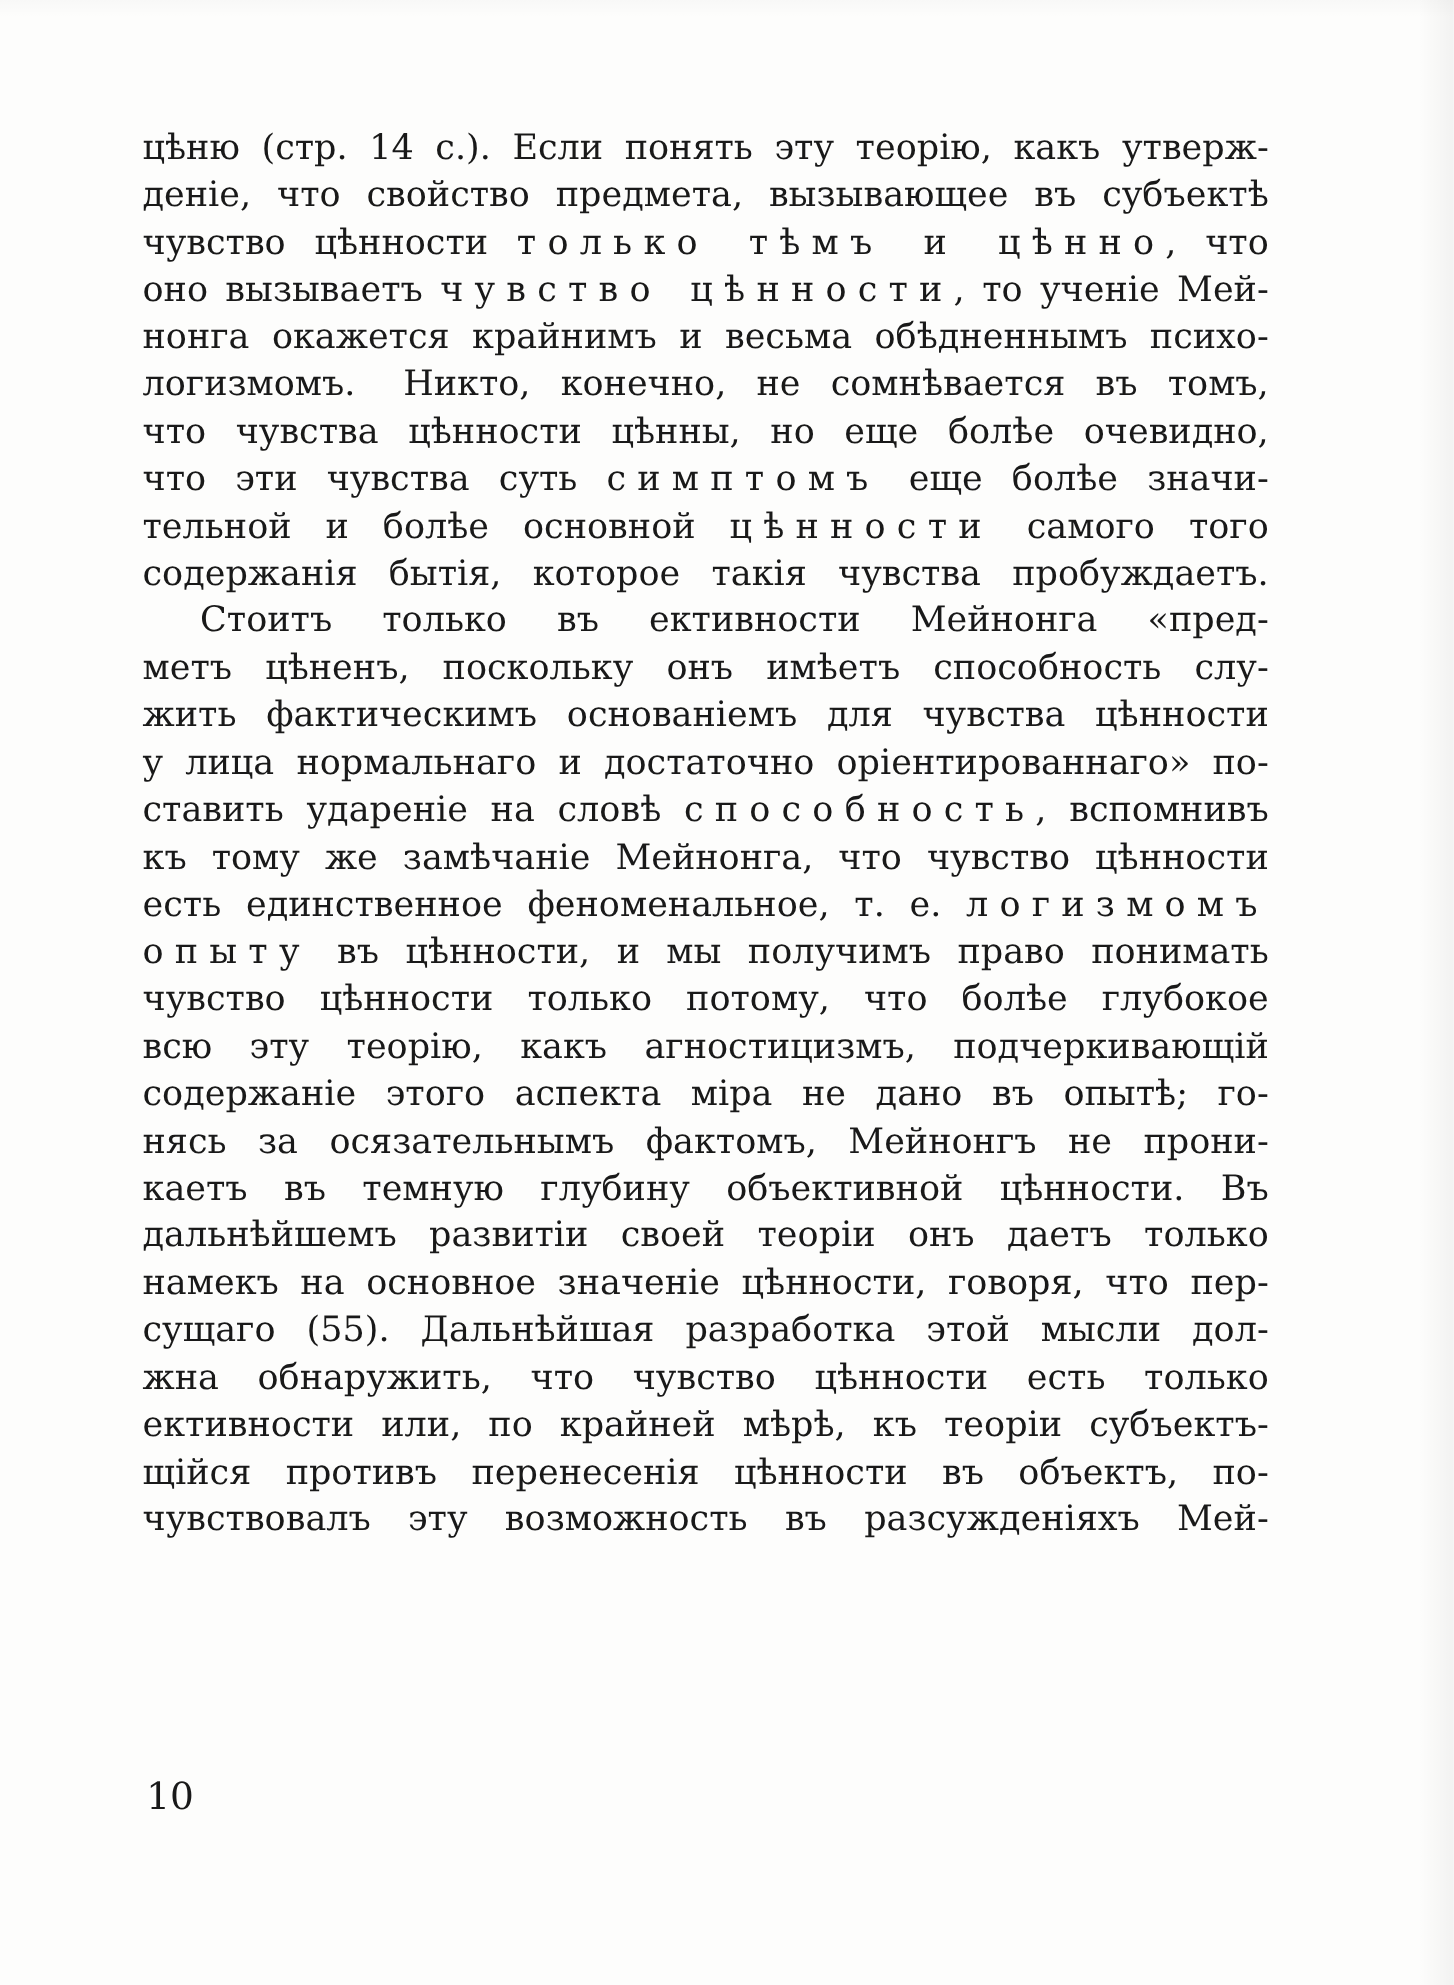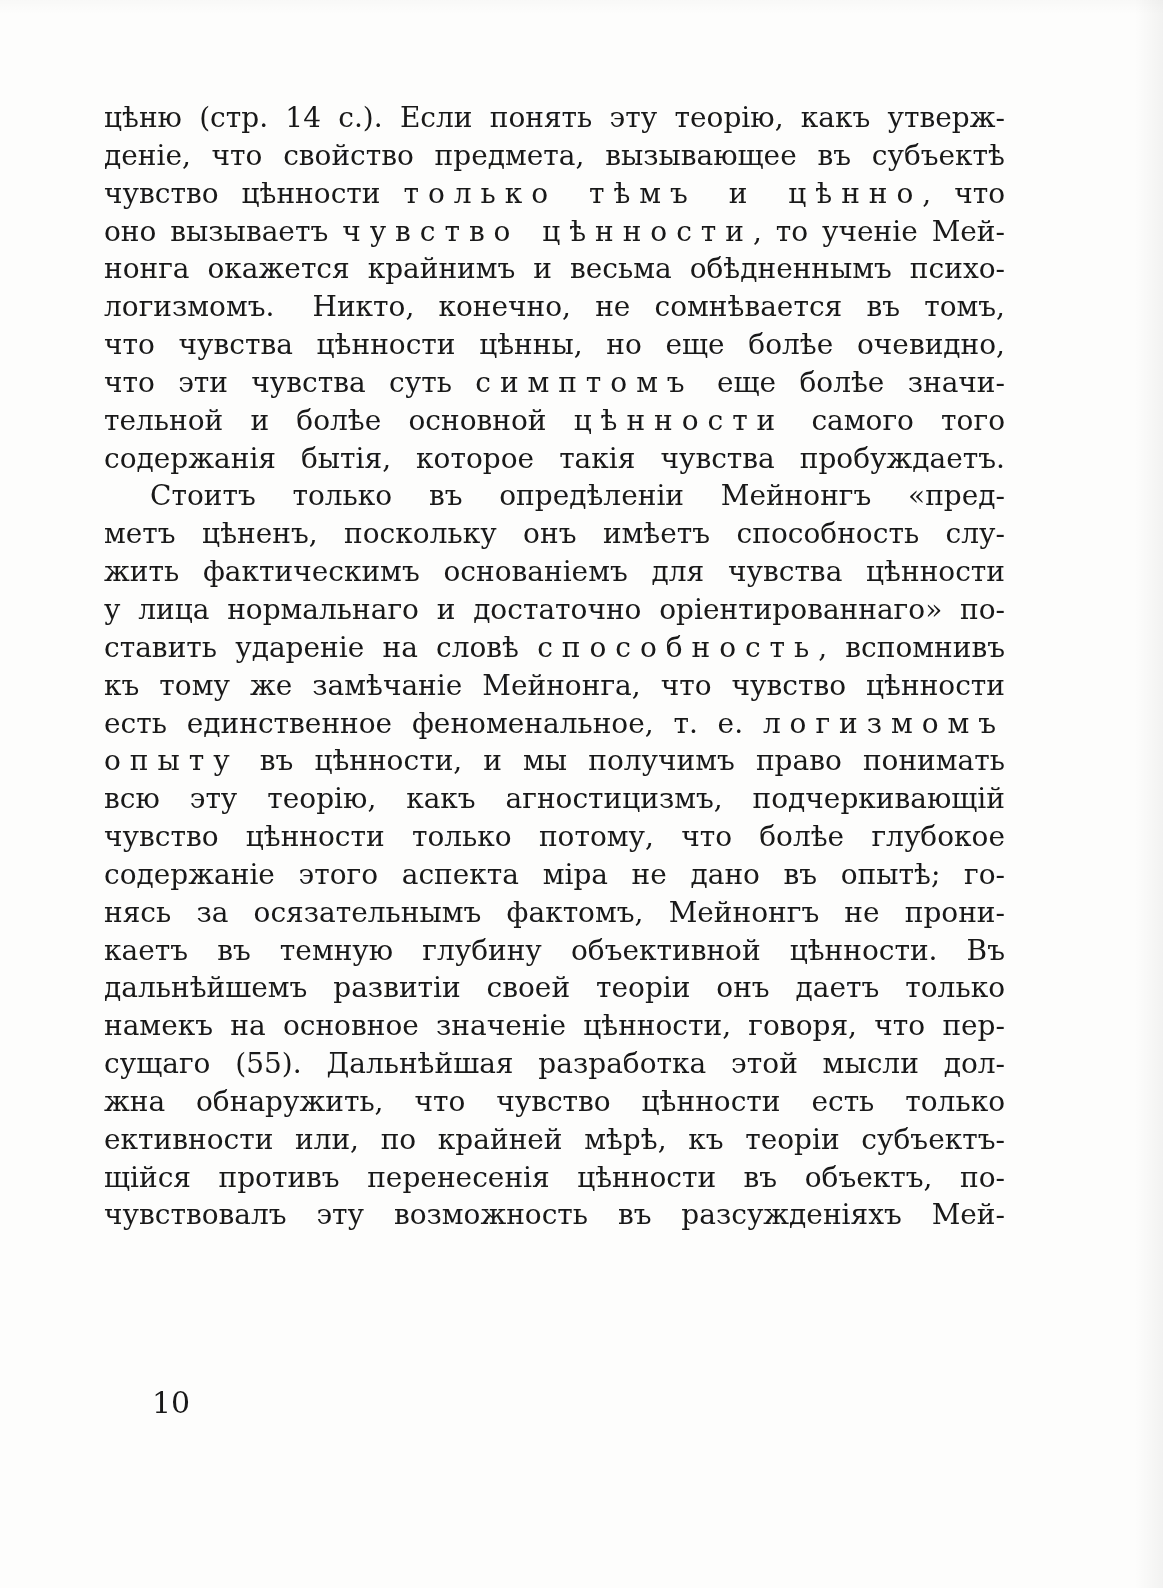--- a/index.html
+++ b/index.html
@@ -17,21 +17,21 @@
   .scan-page {
     position: absolute;
     inset: 0;
     background:
       linear-gradient(to left, rgba(0,0,0,0.045), rgba(0,0,0,0) 28px),
       linear-gradient(to bottom, rgba(0,0,0,0.02), rgba(0,0,0,0) 14px),
       var(--paper, #fdfdfc);
   }
   .text-block {
     position: absolute;
-    left: 104px;
+    left: 114px;
     top: 99px;
     width: 901px;
     color: var(--ink, #191919);
     font-size: 28px;
     line-height: 37.85px;
   }
   .line {
     white-space: nowrap;
     text-align: justify;
     text-align-last: justify;
@@ -41,52 +41,51 @@
   .line.indent {
     text-indent: 46px;
   }
   .spaced {
     letter-spacing: 0.32em;
     margin-top: 40px;
   }
   .page-number {
     position: absolute;
     left: 117px;
-    top: 1384px;
+    top: 1419px;
     color: var(--ink, #191919);
     font-size: 30px;
     line-height: 38px;
-    margin-left: 35px;
   }
 </style>
 </head>
 <body style="--paper: #fdfdfc; --ink: #191919;">
 
 <div class="scan-page">
   <div class="text-block">
       <div class="line"><span>цѣню (стр. 14 с.). Если понять эту теорію, какъ утверж-</span></div>
       <div class="line"><span>деніе, что свойство предмета, вызывающее въ субъектѣ</span></div>
       <div class="line"><span>чувство цѣнности </span><span class="spaced">только тѣмъ и цѣнно</span><span>, что</span></div>
       <div class="line"><span>оно вызываетъ </span><span class="spaced">чувство цѣнности</span><span>, то ученіе Мей-</span></div>
       <div class="line"><span>нонга окажется крайнимъ и весьма обѣдненнымъ психо-</span></div>
       <div class="line"><span>логизмомъ.  Никто, конечно, не сомнѣвается въ томъ,</span></div>
       <div class="line"><span>что чувства цѣнности цѣнны, но еще болѣе очевидно,</span></div>
       <div class="line"><span>что эти чувства суть </span><span class="spaced">симптомъ</span><span> еще болѣе значи-</span></div>
       <div class="line"><span>тельной и болѣе основной </span><span class="spaced">цѣнности</span><span> самого того</span></div>
       <div class="line"><span>содержанія бытія, которое такія чувства пробуждаетъ.</span></div>
-      <div class="line indent"><span>Стоитъ только въ опредѣленіи Мейнонгъ «пред-</span></div>
+      <div class="line indent"><span>Стоитъ только въ ективности Мейнонга «пред-</span></div>
       <div class="line"><span>метъ цѣненъ, поскольку онъ имѣетъ способность слу-</span></div>
       <div class="line"><span>жить фактическимъ основаніемъ для чувства цѣнности</span></div>
       <div class="line"><span>у лица нормальнаго и достаточно оріентированнаго» по-</span></div>
       <div class="line"><span>ставить удареніе на словѣ </span><span class="spaced">способность</span><span>, вспомнивъ</span></div>
       <div class="line"><span>къ тому же замѣчаніе Мейнонга, что чувство цѣнности</span></div>
       <div class="line"><span>есть единственное феноменальное, т. е. </span><span class="spaced">логизмомъ</span></div>
       <div class="line"><span class="spaced">опыту</span><span> въ цѣнности, и мы получимъ право понимать</span></div>
+      <div class="line"><span>чувство цѣнности только потому, что болѣе глубокое</span></div>
       <div class="line"><span>всю эту теорію, какъ агностицизмъ, подчеркивающій</span></div>
-      <div class="line"><span>чувство цѣнности только потому, что болѣе глубокое</span></div>
       <div class="line"><span>содержаніе этого аспекта міра не дано въ опытѣ; го-</span></div>
       <div class="line"><span>нясь за осязательнымъ фактомъ, Мейнонгъ не прони-</span></div>
       <div class="line"><span>каетъ въ темную глубину объективной цѣнности. Въ</span></div>
       <div class="line"><span>дальнѣйшемъ развитіи своей теоріи онъ даетъ только</span></div>
       <div class="line"><span>намекъ на основное значеніе цѣнности, говоря, что пер-</span></div>
       <div class="line"><span>сущаго (55). Дальнѣйшая разработка этой мысли дол-</span></div>
       <div class="line"><span>жна обнаружить, что чувство цѣнности есть только</span></div>
       <div class="line"><span>ективности или, по крайней мѣрѣ, къ теоріи субъектъ-</span></div>
       <div class="line"><span>щійся противъ перенесенія цѣнности въ объектъ, по-</span></div>
       <div class="line"><span>чувствовалъ эту возможность въ разсужденіяхъ Мей-</span></div>

